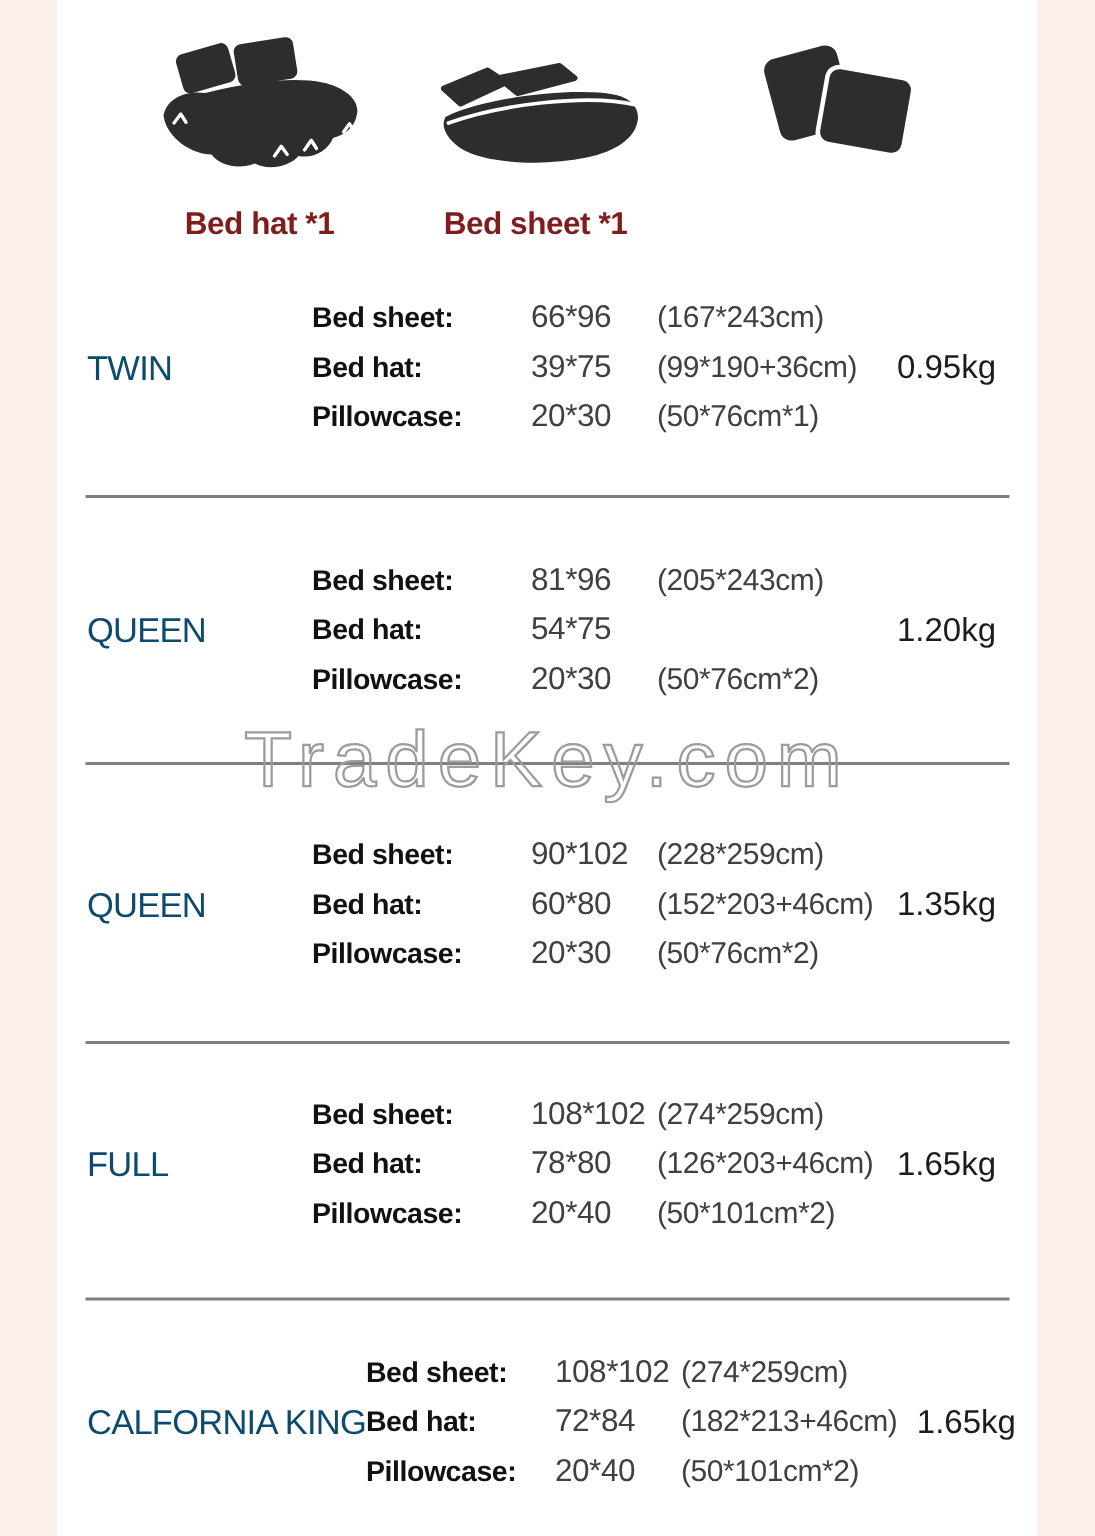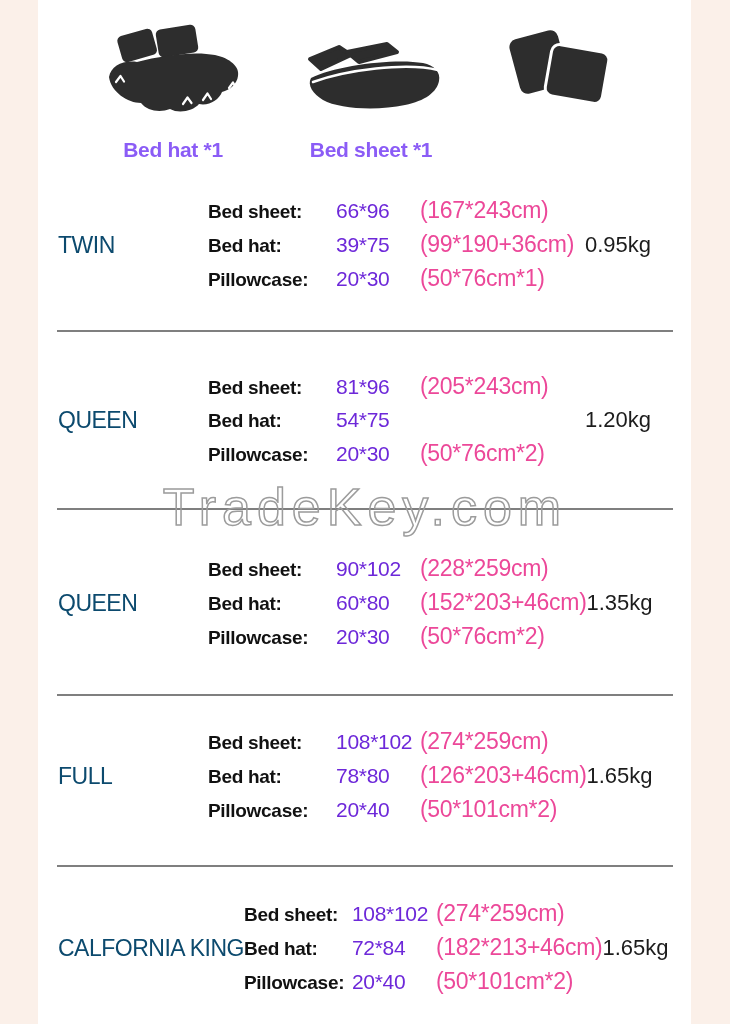--- a/index.html
+++ b/index.html
@@ -17,42 +17,42 @@
   }
   
   .header-col {
     position:absolute; top:14px; width:220px;
     display:flex; flex-direction:column; align-items:center;
   }
   .icon-wrap {
     height:100px; display:flex; align-items:flex-end; justify-content:center;
   }
   .header-label {
-    margin-top:24px; font-weight:bold; font-size:21px; color:#8b5cf6;
+    margin-top:24px; font-weight:bold; font-size:21px; color:#7f1d1d;
     letter-spacing:-0.3px; white-space:nowrap;
   }
   
   .size-block {
     position:absolute; left:20px; right:14px; height:96px;
     display:flex; align-items:center;
   }
   .size-name {
     min-width:150px; font-size:23px; color:#0c4a6e; letter-spacing:-0.5px;
     white-space:nowrap; flex-shrink:0;
   }
   .specs { flex:1; }
   .spec-row { display:flex; align-items:baseline; line-height:32px; white-space:nowrap; }
   .spec-label {
     width:120px; font-weight:bold; font-size:19px; color:#111;
     letter-spacing:-0.3px; flex-shrink:0;
   }
   .wide .spec-label { width:100px; }
-  .spec-size { margin-left:8px; width:84px; font-size:21px; color:#6d28d9; letter-spacing:-0.3px; }
-  .spec-cm { font-size:23px; color:#ec4899; letter-spacing:-0.3px; }
-  .weight { width:92px; font-size:22px; color:#1c1c1c; text-align:left; flex-shrink:0; }
+  .spec-size { margin-left:26px; width:84px; font-size:21px; color:#404040; letter-spacing:-0.3px; }
+  .spec-cm { font-size:20px; color:#404040; letter-spacing:-0.3px; }
+  .weight { width:92px; font-size:22px; color:#1c1c1c; text-align:center; flex-shrink:0; }
   
   .divider {
     position:absolute; left:19px; width:616px; height:2px; background:#7f7f7f;
   }
   
   .watermark {
     position:absolute; left:0; width:730px; top:477px;
     text-align:center; font-size:52px; letter-spacing:6px;
     color:transparent; -webkit-text-stroke:1.5px #9c9c9c;
     white-space:nowrap; z-index:5;
@@ -75,21 +75,21 @@
             <path d="M13,60 l4.5,-6 l3.5,5.5"></path>
             <path d="M80,82 l4.5,-6.5 l4,5.5"></path>
             <path d="M100,78 l4.5,-6.5 l3.5,5.5"></path>
             <path d="M126,66 l4,-5.5 l3,5"></path>
           </g>
         </svg>
       </div>
       <div class="header-label">Bed hat *1</div>
     </div>
 
-    <div class="header-col" style="left:223px">
+    <div class="header-col" style="left:209px">
       <div class="icon-wrap">
         <svg width="140" height="76" viewBox="0 0 140 76">
           <path class="ink" d="M9,21 L38,9 L50,17 L20,31 Z" stroke="#2d2d2d" stroke-width="4" stroke-linejoin="round"></path>
           <path class="ink" d="M46,14 L86,6 L96,14 L58,24 Z" stroke="#2d2d2d" stroke-width="4" stroke-linejoin="round"></path>
           <path class="ink" d="M10,40 C35,27 95,20 122,25 C133,27 140,34 138,43 C136,54 124,63 104,67 C76,73 38,71 22,62 C12,56 6,47 10,40 Z"></path>
           <path d="M12,44 C45,32 105,24 137,32" fill="none" stroke="#ffffff" stroke-width="2.5" stroke-linecap="round"></path>
         </svg>
       </div>
       <div class="header-label">Bed sheet *1</div>
     </div>

